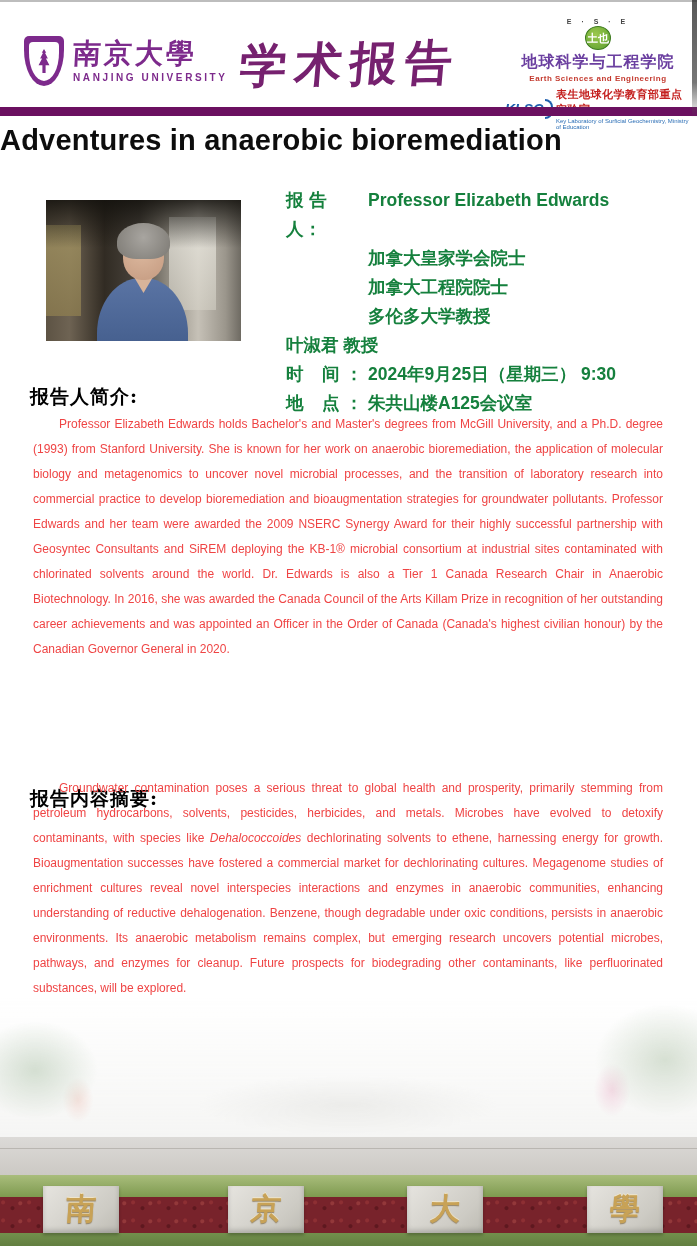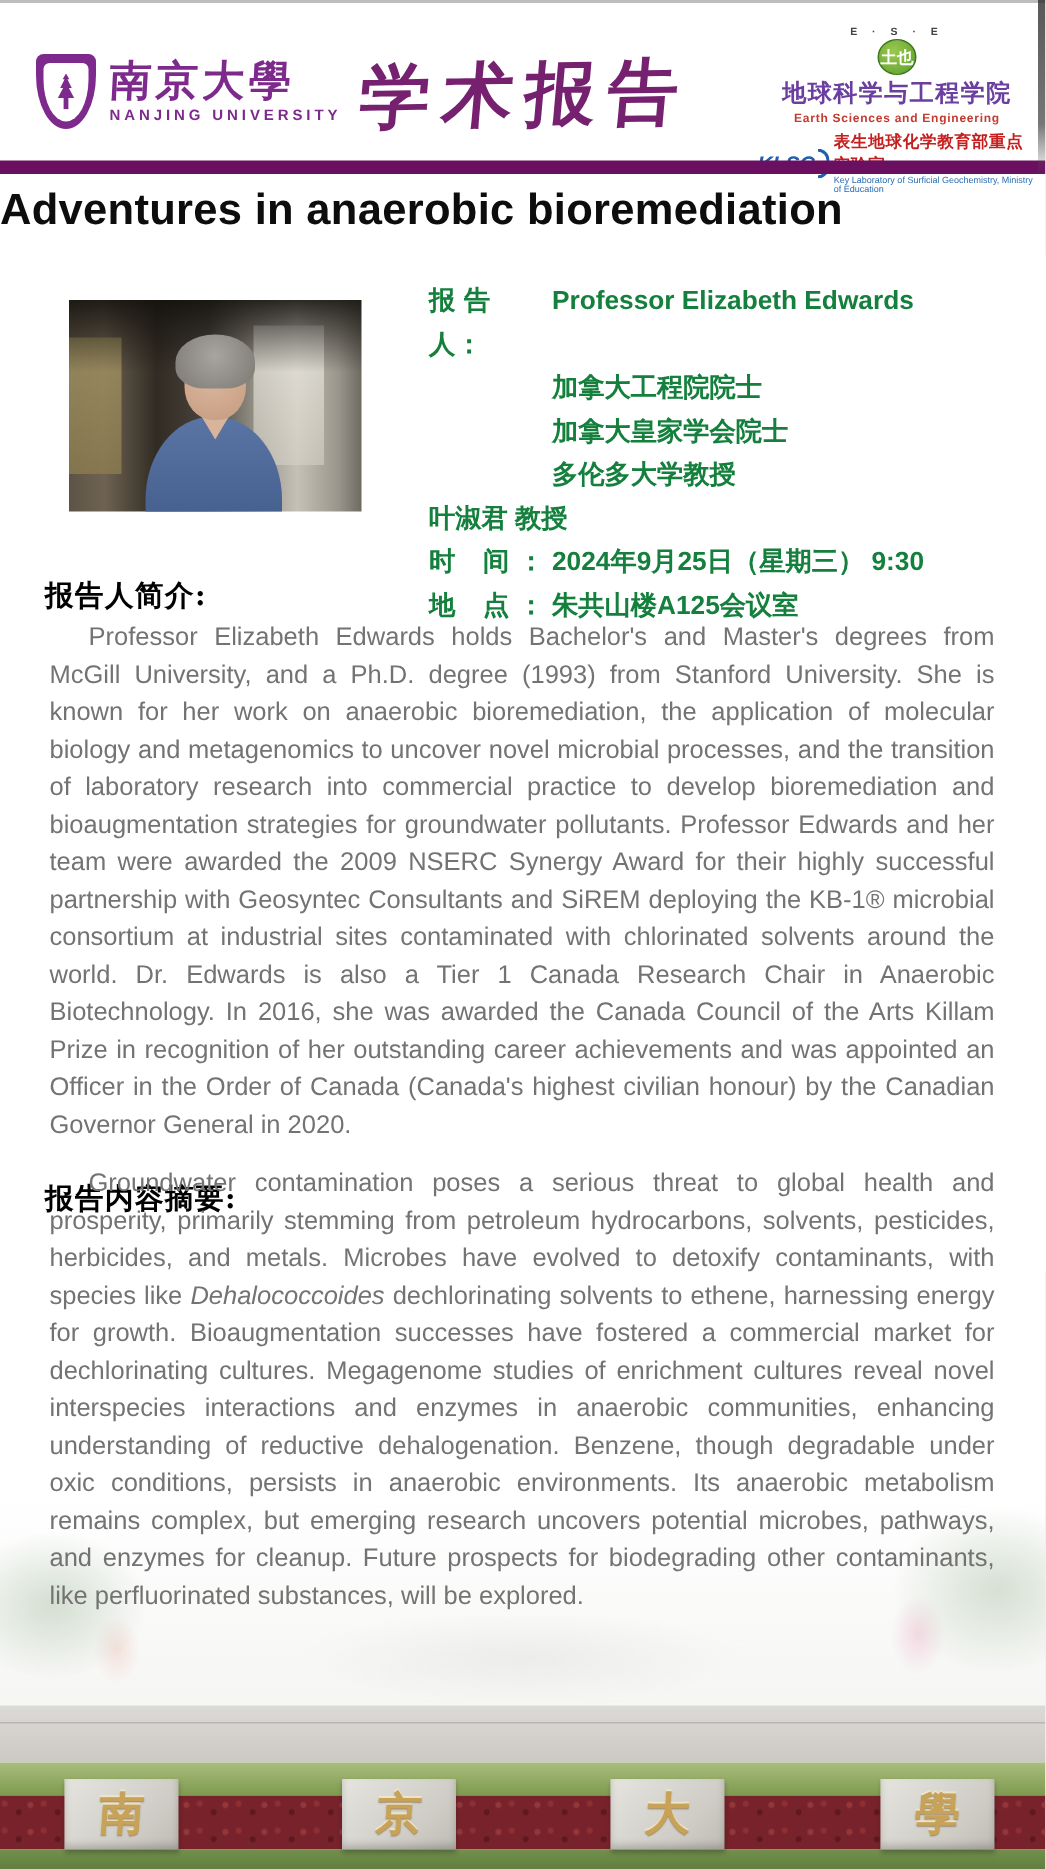--- a/index.html
+++ b/index.html
@@ -85,21 +85,21 @@
   .d-row { display:flex; }
   .d-label { width:82px; flex-shrink:0; letter-spacing:.5px; }
   .d-indent { margin-left:82px; }
 
   
   .sec-heading { position:absolute; left:30px; font-family:"DejaVu Serif", serif;
     font-weight:bold; font-size:19px; color:#000; letter-spacing:1px; z-index:2; }
   .sec-heading.bio { top:384px; }
   .sec-heading.abs { top:786px; }
   .body-text { position:absolute; left:33px; width:630px; text-align:justify;
-    font-size:17px; line-height:25px; color:#737373; text-indent:26px; z-index:2; }
+    font-size:12px; line-height:25px; color:#ef4444; text-indent:26px; z-index:2; }
   .body-text.bio { top:412px; }
   .body-text.abs { top:776px; }
   .species-italic { font-style:italic; }
 
   
   .faded-campus { position:absolute; left:0; top:995px; width:697px; height:142px; z-index:0;
     background:
       radial-gradient(90px 70px at 35px 75px, rgba(60,110,50,.55), transparent 70%),
       radial-gradient(100px 80px at 665px 65px, rgba(70,115,55,.55), transparent 70%),
       radial-gradient(26px 38px at 612px 95px, rgba(205,60,120,.45), transparent 70%),
@@ -182,22 +182,22 @@
     <div class="ph-collar"></div>
     <div class="ph-head"></div>
     <div class="ph-hair"></div>
   </div>
 
   <div class="details">
     <div class="d-row">
       <span class="d-label">报 告 人：</span>
       <span class="d-value">Professor Elizabeth Edwards</span>
     </div>
+    <div class="d-indent">加拿大皇家学会院士</div>
     <div class="d-indent">加拿大工程院院士</div>
-    <div class="d-indent">加拿大皇家学会院士</div>
     <div class="d-indent">多伦多大学教授</div>
     <div class="d-row">
       <span class="d-value">叶淑君 教授</span>
     </div>
     <div class="d-row">
       <span class="d-label">时　间 ：</span>
       <span class="d-value">2024年9月25日（星期三） 9:30</span>
     </div>
     <div class="d-row">
       <span class="d-label">地　点 ：</span>

